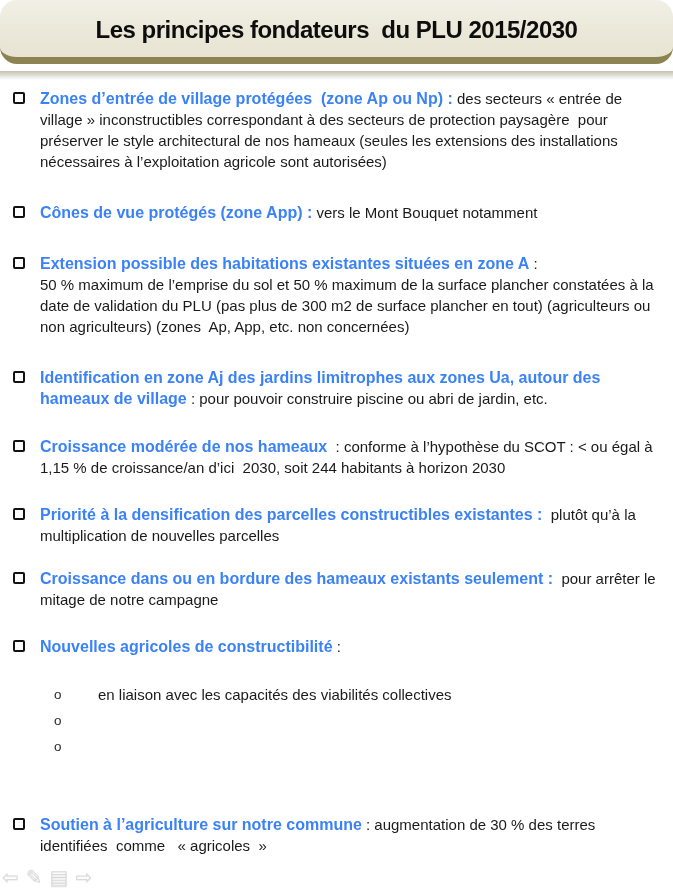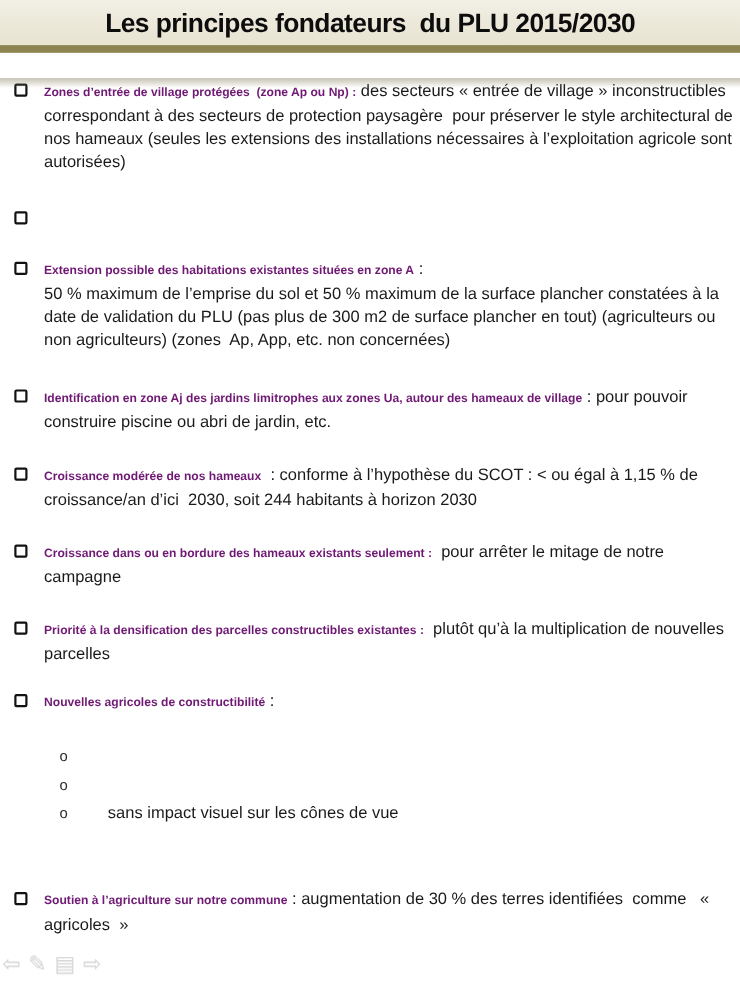--- a/index.html
+++ b/index.html
@@ -9,27 +9,28 @@
     background: #ffffff;
     font-family: "Liberation Sans", sans-serif;
     color: #1a1a1a;
     position: relative;
     overflow: hidden;
   }
 
   
   .titlebar {
     position: relative;
-    height: 48px;
+    height: 64px;
     background: linear-gradient(#f2f0e6 0%, #ebe8d9 55%, #e7e4d3 100%);
     border-bottom: 7px solid #8c8350;
     display: flex;
     align-items: center;
     justify-content: center;
     z-index: 2;
+    border-radius: 17px;
   }
   .titlebar::after {
     content: "";
     position: absolute;
     left: 0; right: 0;
     top: 64px;
     height: 9px;
     background: linear-gradient(rgba(150,145,115,0.55), rgba(255,255,255,0));
     pointer-events: none;
     transform: translateY(7px);
@@ -72,22 +73,22 @@
     background: #ffffff;
   }
   .btext {
     font-size: 15px;
     line-height: 21px;
     max-width: 634px;
     white-space: pre-wrap;
   }
   .head {
     font-weight: bold;
-    font-size: 11px;
-    color: #701a75;
+    font-size: 16px;
+    color: #3b82f6;
   }
   .sep { font-weight: normal; }
 
   ul.subs {
     list-style: none;
     margin: 6px 0 0 0;
     padding: 0;
     white-space: normal;
   }
   ul.subs li {
@@ -132,61 +133,62 @@
 <main class="content">
   <ul class="bullets">
 
     <li class="bullet gap-30">
       <span class="box"></span>
       <div class="btext"><span class="head">Zones d’entrée de village protégées  (zone Ap ou Np) :</span><span class="tail"> des secteurs « entrée de village » inconstructibles correspondant à des secteurs de protection paysagère  pour préserver le style architectural de nos hameaux (seules les extensions des installations nécessaires à l’exploitation agricole sont autorisées)</span></div>
     </li>
 
     <li class="bullet gap-30">
       <span class="box"></span>
+      <div class="btext"><span class="head">Cônes de vue protégés (zone App) :</span><span class="tail"> vers le Mont Bouquet notamment</span></div>
     </li>
 
     <li class="bullet gap-30">
       <span class="box"></span>
       <div class="btext"><span class="head">Extension possible des habitations existantes situées en zone A</span><span class="sep"> :</span><br><span class="tail">50 % maximum de l’emprise du sol et 50 % maximum de la surface plancher constatées à la date de validation du PLU (pas plus de 300 m2 de surface plancher en tout) (agriculteurs ou non agriculteurs) (zones  Ap, App, etc. non concernées)</span></div>
     </li>
 
     <li class="bullet gap-27">
       <span class="box"></span>
       <div class="btext"><span class="head">Identification en zone Aj des jardins limitrophes aux zones Ua, autour des hameaux de village</span><span class="tail"> : pour pouvoir construire piscine ou abri de jardin, etc.</span></div>
     </li>
 
     <li class="bullet gap-26">
       <span class="box"></span>
       <div class="btext"><span class="head">Croissance modérée de nos hameaux</span><span class="tail">  : conforme à l’hypothèse du SCOT : &lt; ou égal à 1,15 % de croissance/an d’ici  2030, soit 244 habitants à horizon 2030</span></div>
     </li>
 
+    <li class="bullet gap-22">
+      <span class="box"></span>
+      <div class="btext"><span class="head">Priorité à la densification des parcelles constructibles existantes :</span><span class="tail">  plutôt qu’à la multiplication de nouvelles parcelles</span></div>
+    </li>
+
     <li class="bullet gap-26">
       <span class="box"></span>
       <div class="btext"><span class="head">Croissance dans ou en bordure des hameaux existants seulement :</span><span class="tail">  pour arrêter le mitage de notre campagne</span></div>
-    </li>
-
-    <li class="bullet gap-22">
-      <span class="box"></span>
-      <div class="btext"><span class="head">Priorité à la densification des parcelles constructibles existantes :</span><span class="tail">  plutôt qu’à la multiplication de nouvelles parcelles</span></div>
     </li>
 
     <li class="bullet gap-15">
       <span class="box"></span>
       <div class="btext"><span class="head">Nouvelles agricoles de constructibilité</span><span class="sep"> :</span>
         <ul class="subs">
+          <li>
+              <span class="omark">o</span>
+              <span>en liaison avec les capacités des viabilités collectives</span>
+            </li>
           <li>
               <span class="omark">o</span>
             </li>
           <li>
               <span class="omark">o</span>
             </li>
-          <li>
-              <span class="omark">o</span>
-              <span>sans impact visuel sur les cônes de vue</span>
-            </li>
         </ul>
       </div>
     </li>
 
 
     <li class="bullet gap-0">
       <span class="box"></span>
       <div class="btext"><span class="head">Soutien à l’agriculture sur notre commune</span><span class="tail"> : augmentation de 30 % des terres identifiées  comme   « agricoles  »</span></div>
     </li>
 

